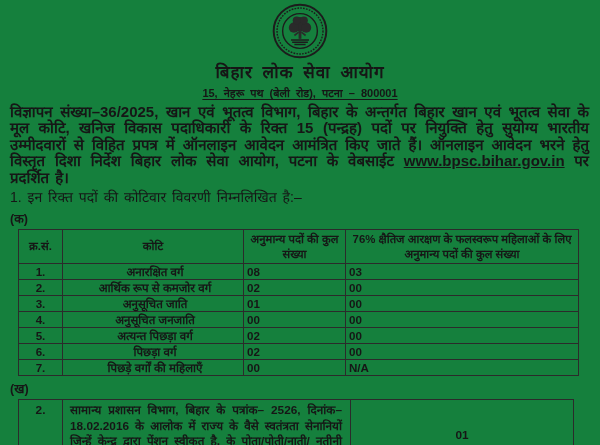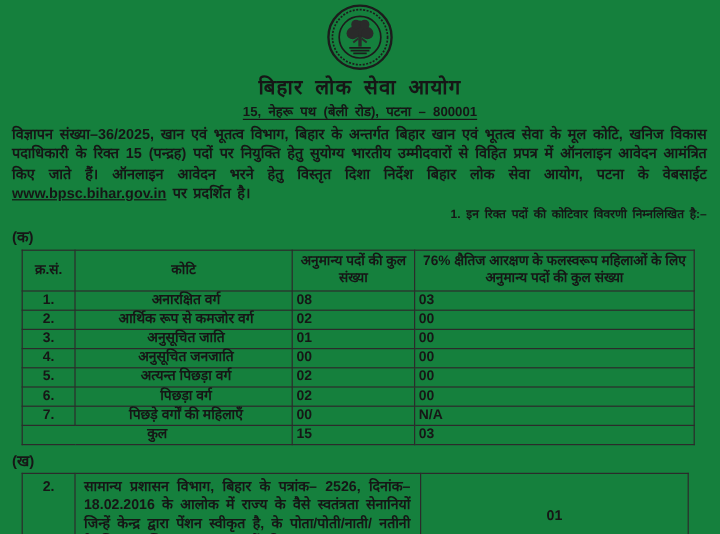--- a/index.html
+++ b/index.html
@@ -13,26 +13,26 @@
   .org-name {
     text-align:center; font-size:17px; font-weight:700; letter-spacing:1px;
     margin-top:1px; word-spacing:4px;
   }
   .org-address {
     text-align:center; font-size:11px; font-weight:700; margin-top:2px;
     word-spacing:3px;
   }
   .org-address span { text-decoration:underline; text-underline-offset:2px; }
   .intro-para {
-    margin:4px 11px 0 10px; font-size:12px; font-weight:600;
+    margin:4px 11px 0 10px; font-size:15px; font-weight:600;
     line-height:16.4px; text-align:justify; word-spacing:2px;
   }
   .url { font-weight:700; text-decoration:underline; }
   .point-line {
-    margin:1px 11px 0 10px; font-size:10px; font-weight:700; word-spacing:2px;text-align:right;
+    margin:1px 11px 0 10px; font-size:14px; font-weight:400; word-spacing:2px;
   }
   .section-label {
     margin:4px 11px 0 10px; font-size:12.5px; font-weight:700;
   }
   table { border-collapse:collapse; table-layout:fixed; }
   .tbl-ka {
     margin:2px 0 0 18px; width:560px;
     font-size:11.6px; font-weight:600;
   }
   .tbl-ka th, .tbl-ka td { border:1.6px solid #2b2b2b; }
@@ -142,25 +142,20 @@
         <td class="td-cat">पिछड़ा वर्ग</td>
         <td class="td-num">02</td>
         <td class="td-num">00</td>
       </tr>
       <tr>
         <td class="td-sn">7.</td>
         <td class="td-cat">पिछड़े वर्गों की महिलाएँ</td>
         <td class="td-num">00</td>
         <td class="td-num">N/A</td>
       </tr>
-      <tr>
-        <td class="total-label" colspan="2">कुल</td>
-        <td class="td-num">15</td>
-        <td class="td-num">03</td>
-      </tr>
     </tbody>
   </table>
 
   <div class="section-label">(ख)</div>
 
   <table class="tbl-kha">
     <colgroup>
       <col style="width:44px">
         <col style="width:288px">
         <col style="width:223px">

